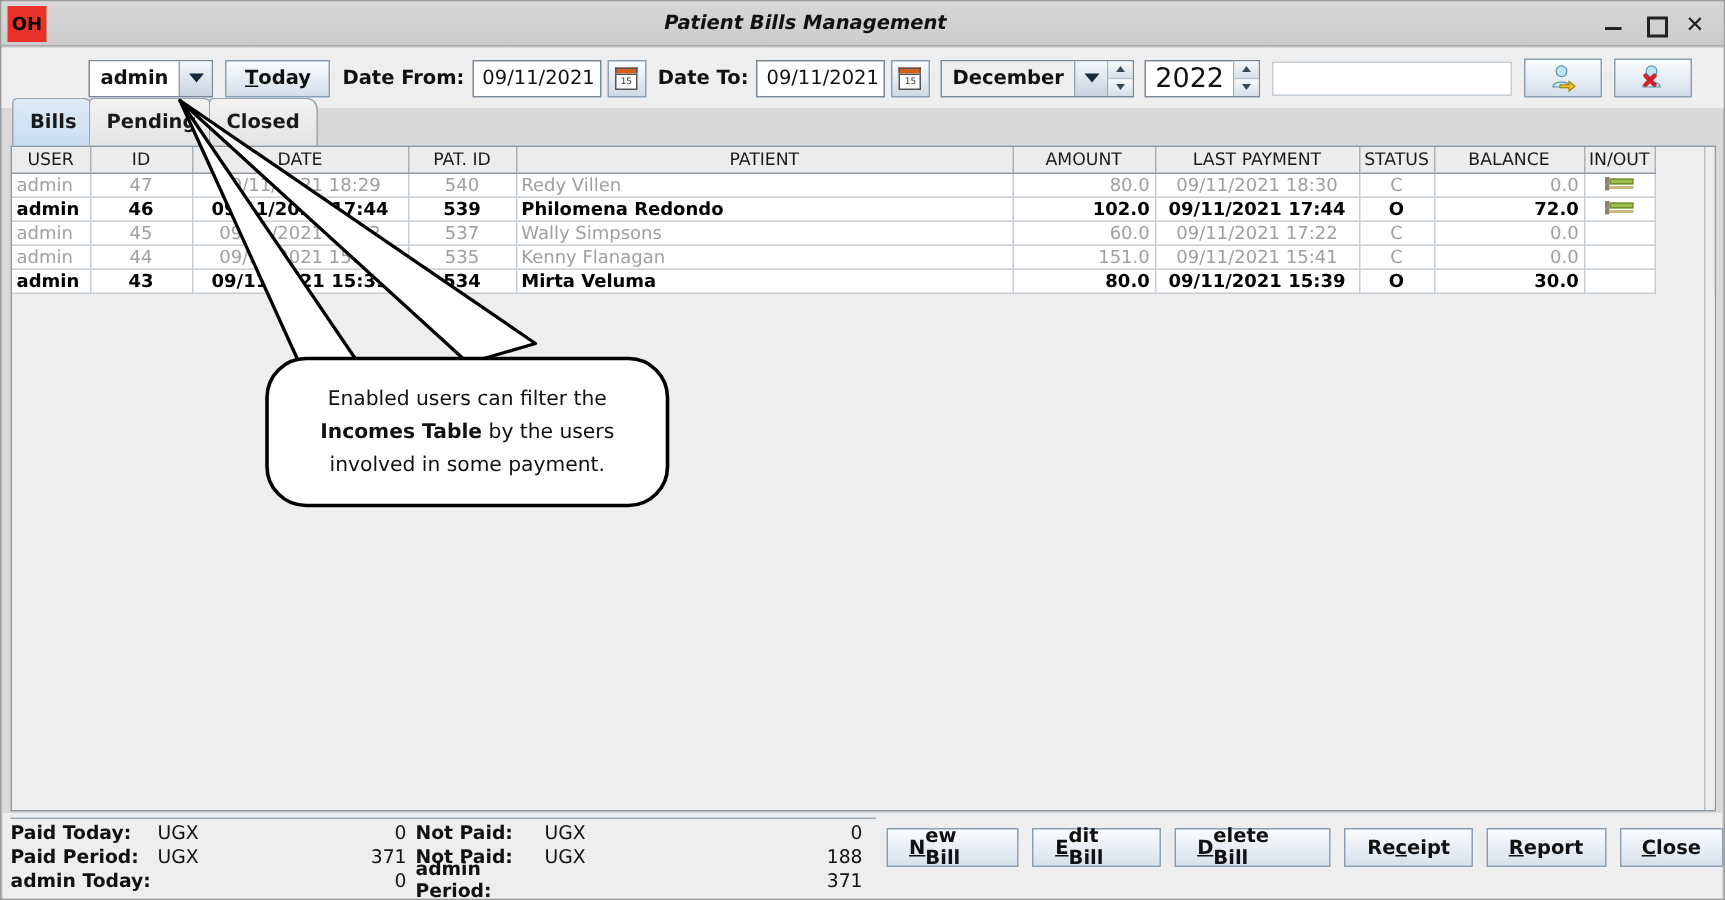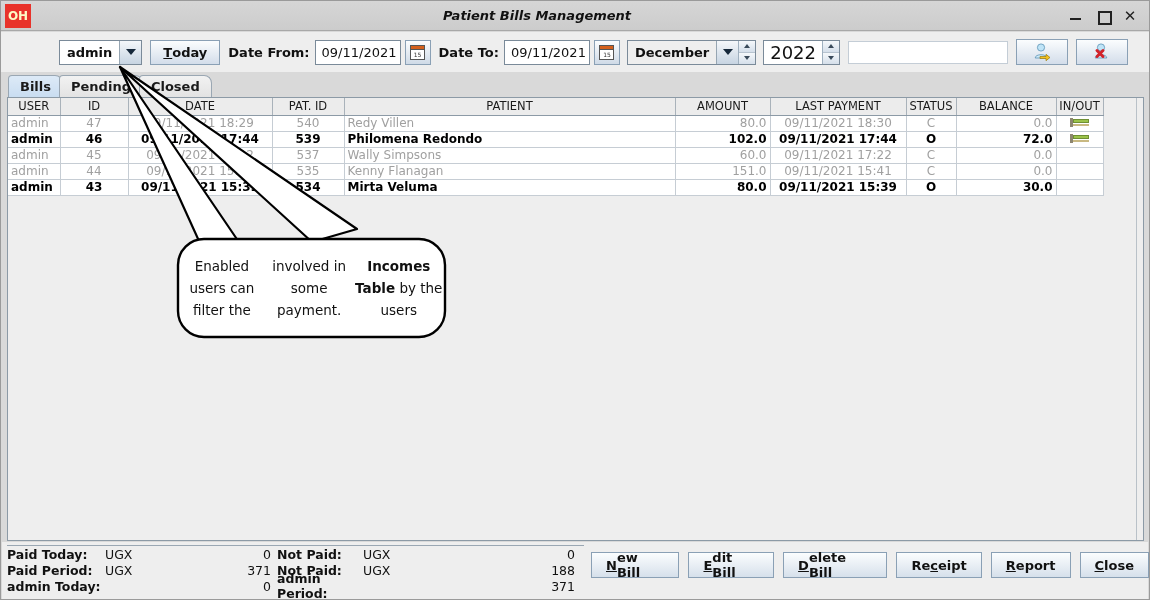--- a/index.html
+++ b/index.html
@@ -20,21 +20,21 @@
   
   #titlebar {
     position: absolute; left: 0; top: 0;
     width: 1148px; height: 30px;
     background: linear-gradient(to bottom, #d6d6d6, #cccccc);
     border-bottom: 1px solid #a8a8a8;
     display: flex; align-items: center;
   }
   #oh-logo {
     width: 26px; height: 24px; margin-left: 4px;
-    background: #e8322a; color: #fef9c3;
+    background: #e8322a; color: #000000;
     font-size: 12px; font-weight: bold;
     display: flex; align-items: center; justify-content: center;
     letter-spacing: 0px;
     font-family: "DejaVu Sans", sans-serif;
   }
   #title-text {
     flex: 1; text-align: center;
     font-size: 13px; font-weight: bold; color: #111;
     margin-left: -26px;
     font-style: italic;
@@ -133,21 +133,21 @@
     display: inline-flex; align-items: center; justify-content: center;
   }
 
   
   #tabs {
     position: absolute; left: 7px; top: 74px;
     display: flex; align-items: flex-end; height: 22px;
     z-index: 3;
   }
   .tab {
-    height: 22px; padding: 0 11px;
+    height: 32px; padding: 0 11px;
     font-size: 13px; font-weight: bold; color: #1a1a1a;
     display: flex; align-items: center;
     border: 1px solid #9aa7b3; border-bottom: none;
     background: linear-gradient(to bottom,#f2f2f2,#e3e3e3);
     border-radius: 4px 8px 0 0;
     margin-right: -4px;
   }
   .tab.active { background: linear-gradient(to bottom,#ddeaf7,#c9ddf1); }
 
   
@@ -185,21 +185,21 @@
   #vscroll {
     position: absolute; right: 0; top: 0; width: 7px; height: 442px;
     background: #eeeeee; border-left: 1px solid #b9c1c8;
   }
 
   
   #callout { position: absolute; left: 0; top: 0; width: 1150px; height: 600px; pointer-events: none; z-index: 6; }
   #callout-text {
     position: absolute; left: 177px; top: 238px;
     width: 267px; height: 98px;
-    display: flex; align-items: center; justify-content: center;
+    display: flex; flex-direction: column; align-items: center; justify-content: center;
     font-size: 13.5px; color: #111; line-height: 22px; text-align: center;
     z-index: 7;
   }
   #callout-text b { font-weight: bold; }
 
   
   #summary {
     position: absolute; left: 6px; top: 544px;
     width: 577px; height: 50px;
     border-top: 1px solid #9aa7b3;
@@ -484,17 +484,17 @@
       </div>
     </div>
 
   <svg id="callout">
     <path d="M119,66 L311,241 L356,228 Z" fill="#ffffff" stroke="#000000" stroke-width="2.2" stroke-linejoin="round"></path>
     <path d="M119,66 L246,253 L208,262 Z" fill="#ffffff" stroke="#000000" stroke-width="2.2" stroke-linejoin="round"></path>
     <rect x="177" y="238" width="267" height="98" rx="26" ry="26" fill="#ffffff" stroke="#000000" stroke-width="2.4"></rect>
   </svg>
   <div id="callout-text">
     <div>Enabled users can filter the</div>
+    <div><b>Incomes Table</b><span> by the users</span></div>
     <div>involved in some payment.</div>
-    <div><b>Incomes Table</b><span> by the users</span></div>
   </div>
 
 </div>
 
 </body></html>

